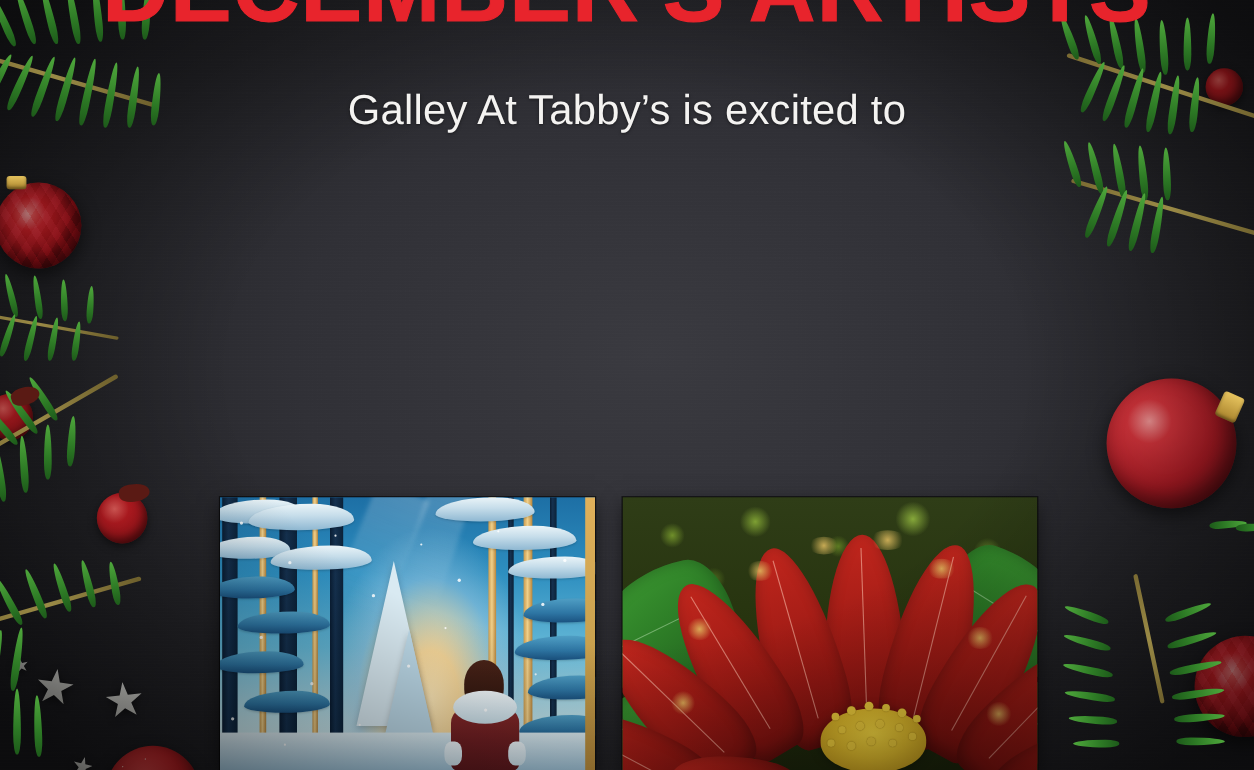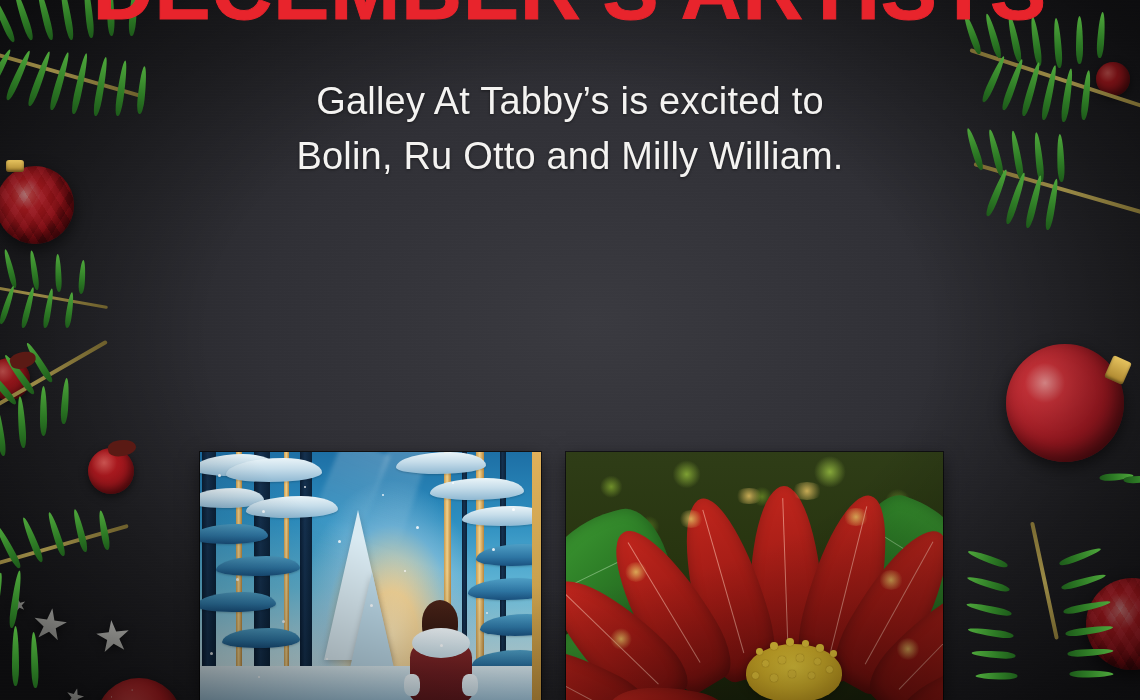--- a/index.html
+++ b/index.html
@@ -575,16 +575,15 @@
   </div>
 
   <div id="vignette"></div>
 
   <div class="title-clip">
     <h1 class="title-text">DECEMBER'S ARTISTS</h1>
   </div>
 
   <div class="copy">
     <span class="line">Galley  At Tabby’s is excited to</span>
-    <span class="line">Bolin, Ru Otto and Milly William.</span>
   </div>
 
 </div>
 
 </body></html>

